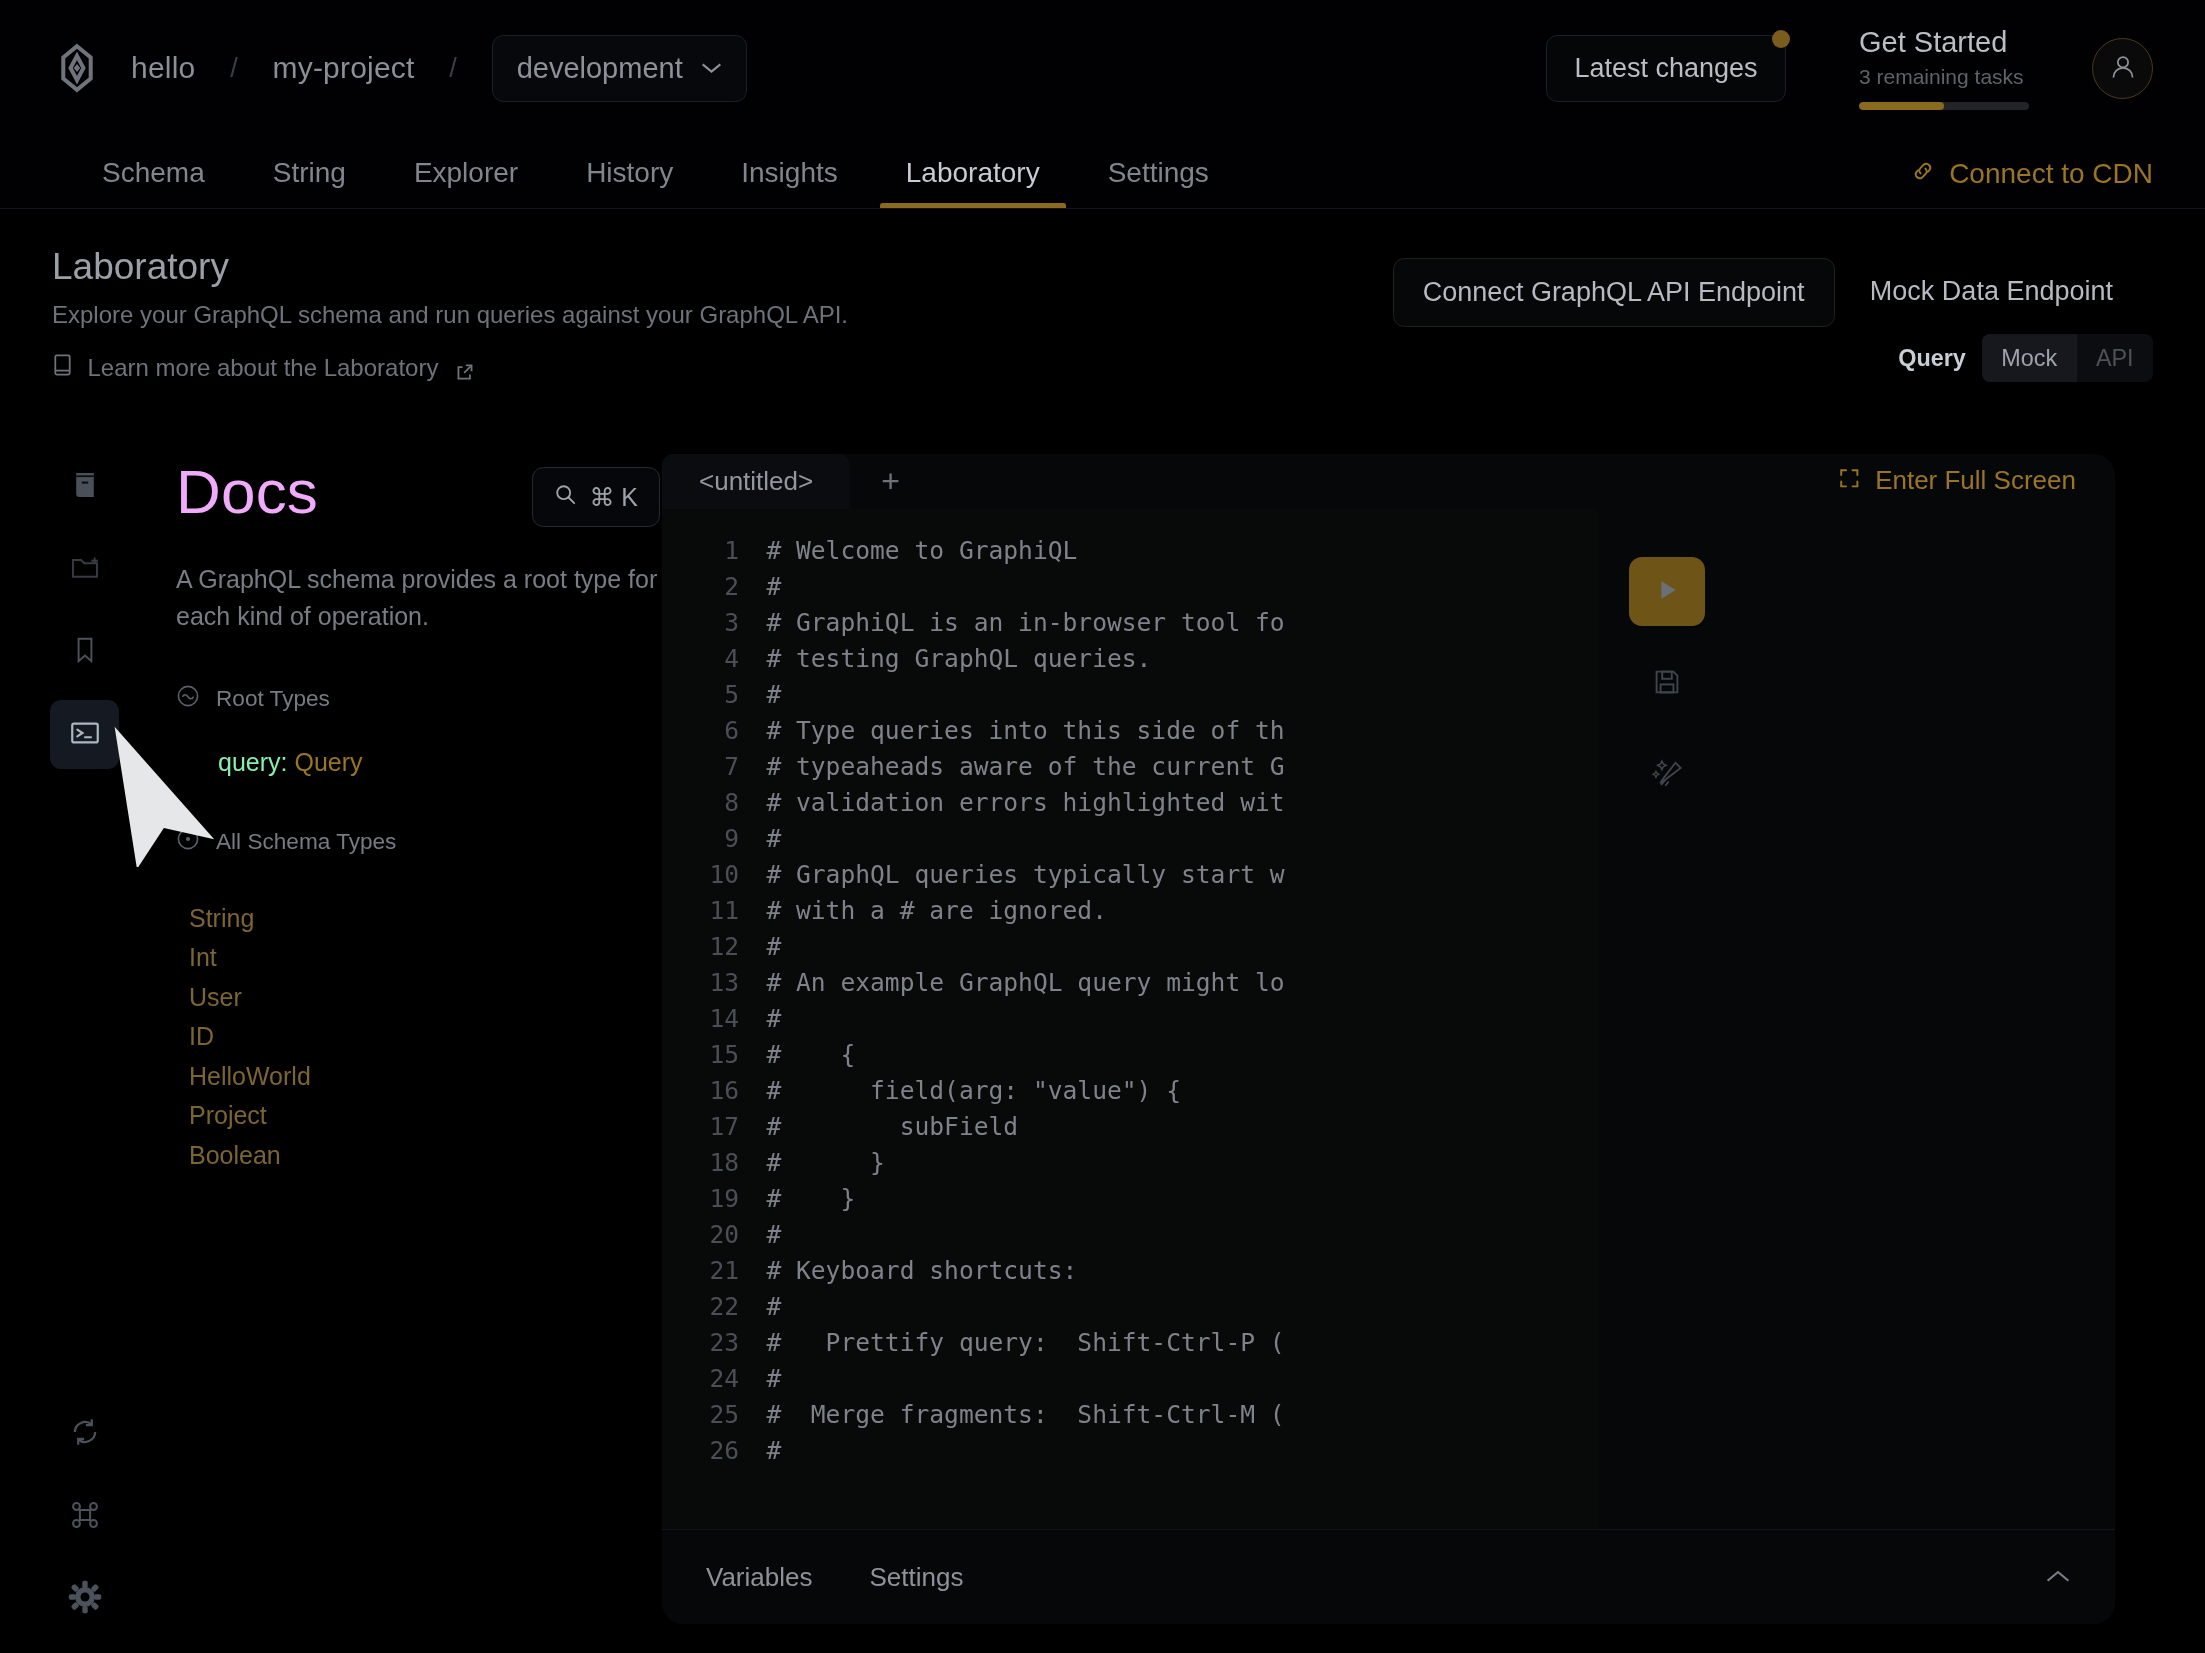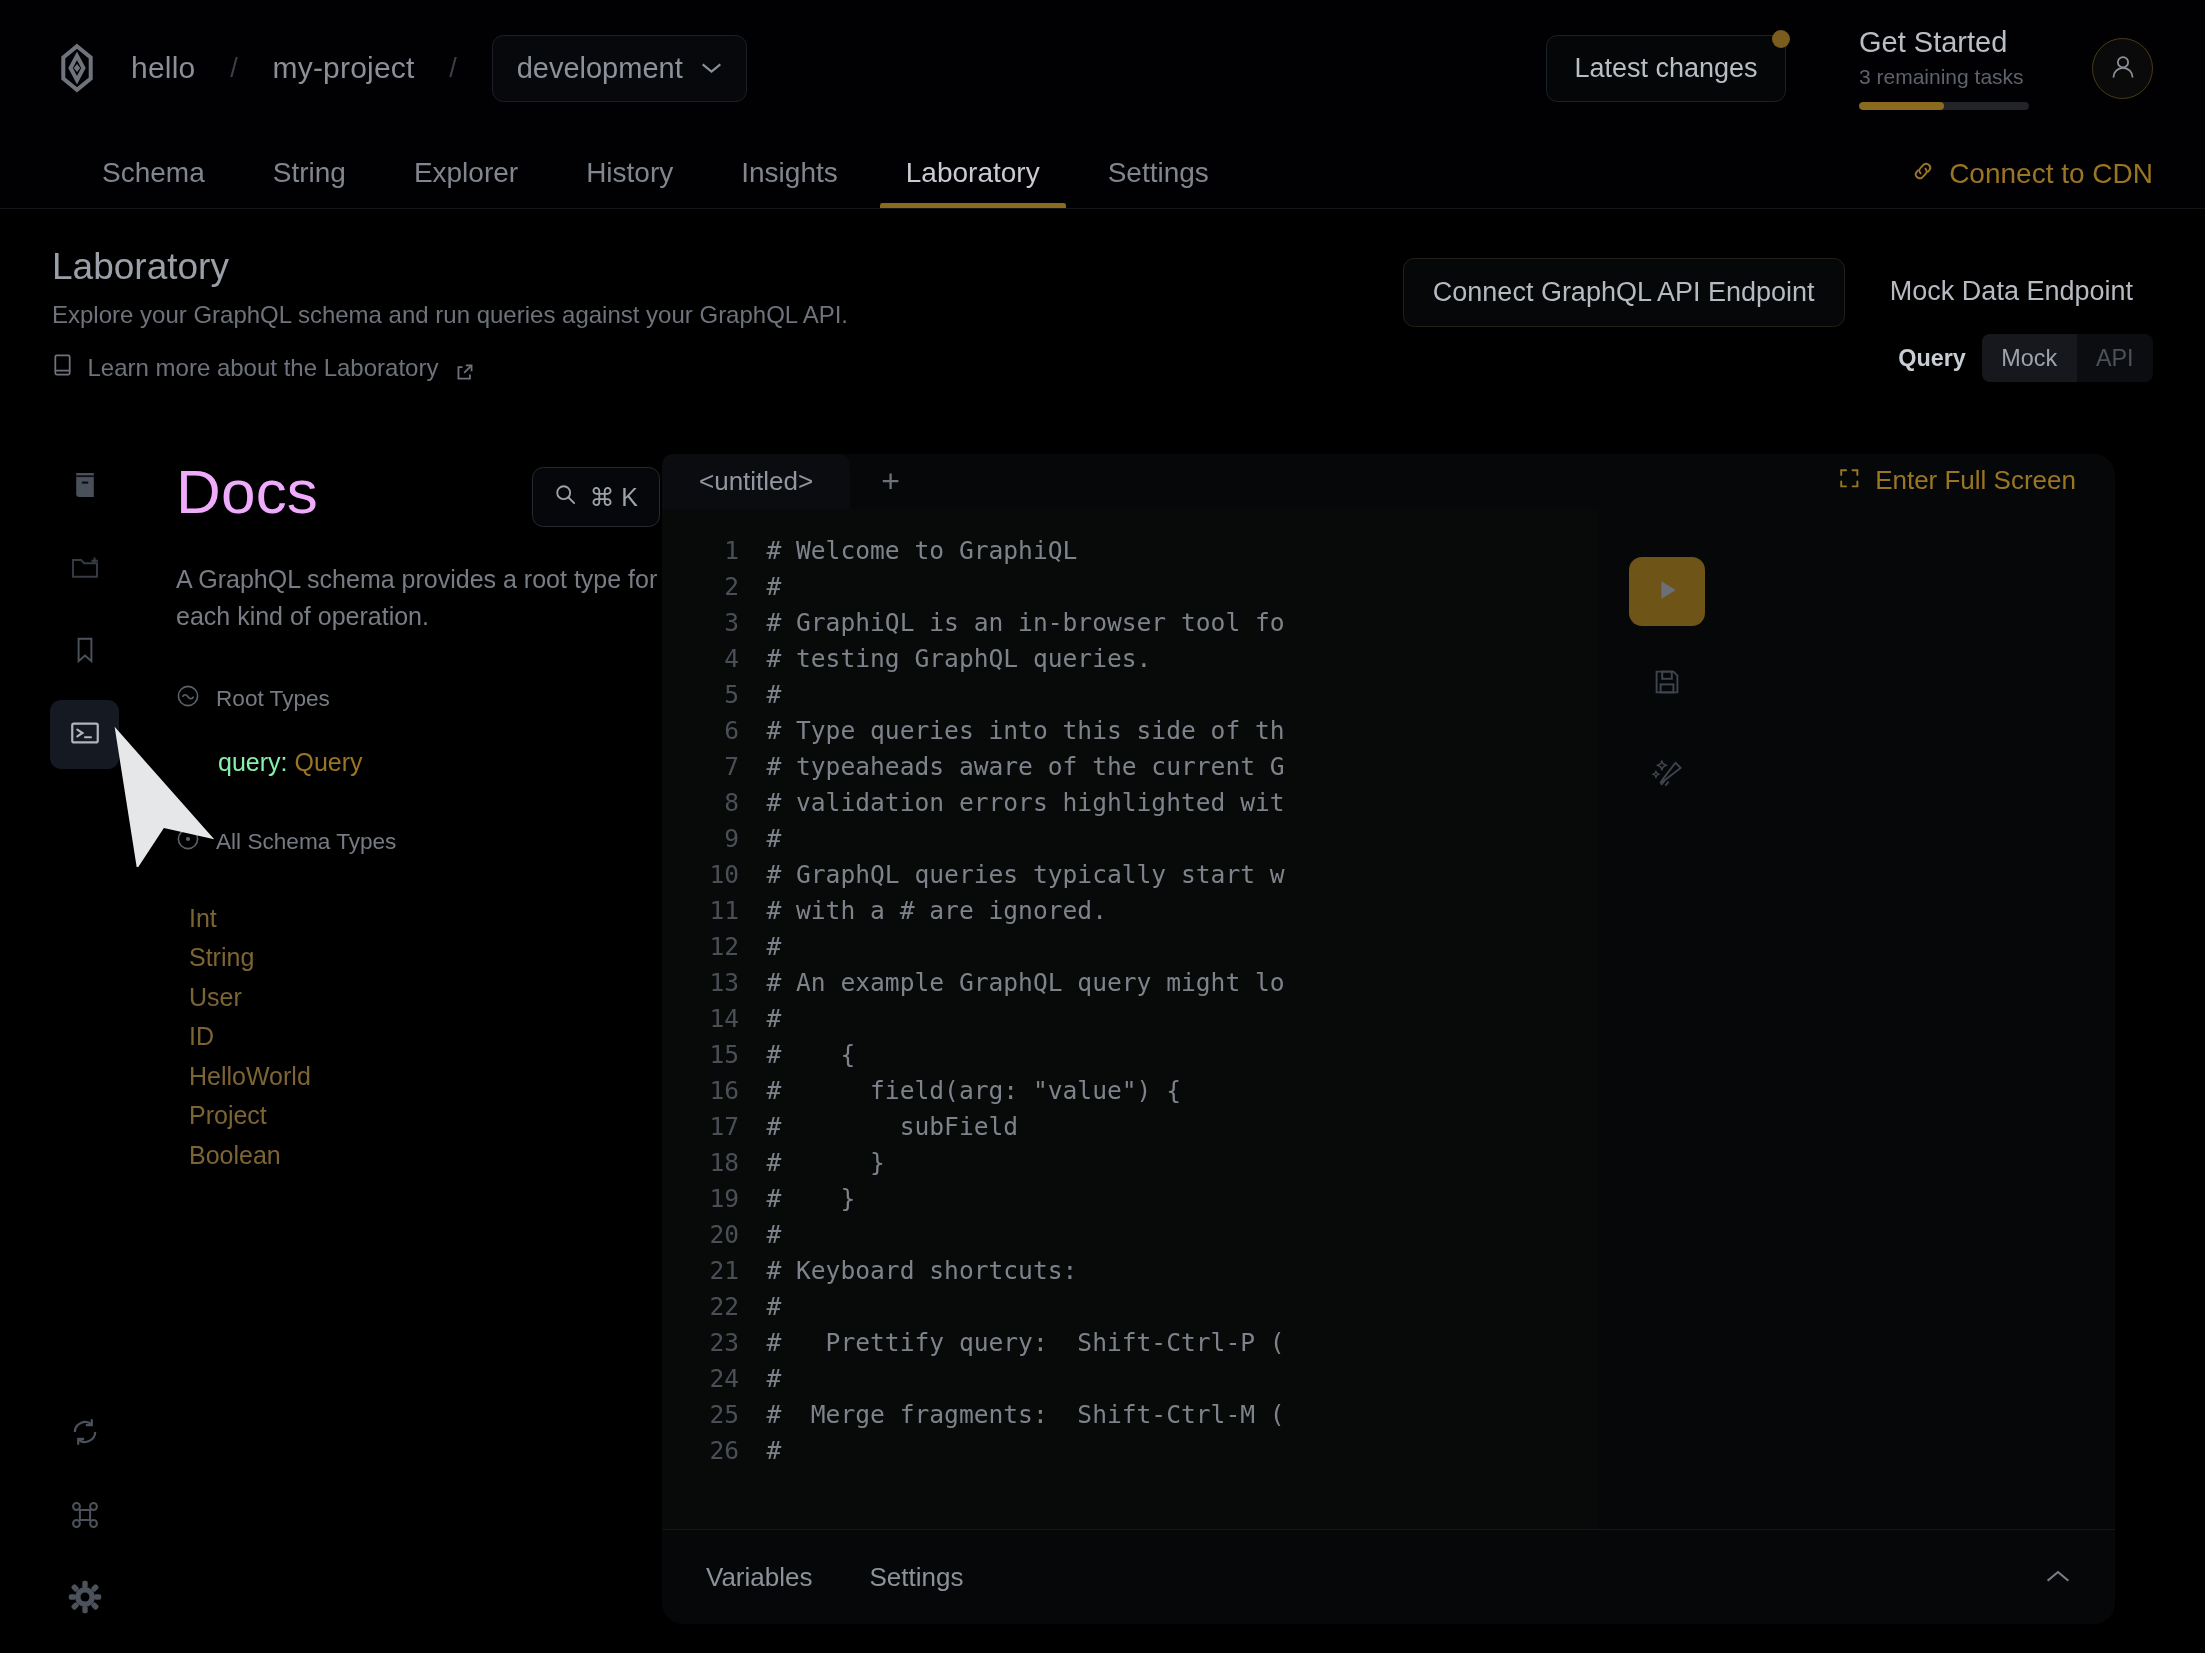--- a/index.html
+++ b/index.html
@@ -86,22 +86,22 @@
   .pagehead { position: absolute; left: 52px; top: 246px; }
   .page-title { font-size: 37px; color: #9ba0a8; font-weight: normal; }
   .page-sub { font-size: 24px; color: #6e737b; margin-top: 13px; }
   .learn {
     display: flex; align-items: center; gap: 14.5px;
     margin-top: 24px; font-size: 24px; color: #6e737b;
   }
   .ext-ico { width: 18px; height: 18px; flex: 0 0 auto; margin-left: 3.2px; }
 
   .head-actions {
-    position: absolute; right: 48px; top: 258px;
-    display: flex; align-items: flex-start; gap: 10px; text-align: right;
+    position: absolute; right: 68px; top: 258px;
+    display: flex; align-items: flex-start; gap: 0; text-align: right;
   }
   .btn-outline {
     border: 0.8px solid #23201a; border-radius: 11.3px; background: #060709;
     padding: 18px 29px; font-size: 27px; color: #b6bac1; white-space: nowrap;
   }
   .btn-plain {
     padding: 18px 24px; font-size: 27px; color: #b6bac1; white-space: nowrap;
     margin-left: 11.3px;
   }
   .seg-row {
@@ -433,22 +433,22 @@
     <span>
       <svg viewBox="0 0 30 30" width="24" height="24">
         <circle cx="15" cy="15" r="12" fill="none" stroke="#5b616a" stroke-width="2"></circle>
         <circle cx="15" cy="15" r="2.6" fill="#5b616a"></circle>
       </svg>
     </span>
     <span>All Schema Types</span>
   </div>
 
   <div class="type-list" id="typelist">
+      <div class="type-item">String</div>
       <div class="type-item">Int</div>
-      <div class="type-item">String</div>
       <div class="type-item">User</div>
       <div class="type-item">ID</div>
       <div class="type-item">HelloWorld</div>
       <div class="type-item">Project</div>
       <div class="type-item">Boolean</div>
     </div>
 </div>
 
 <div class="editor-panel">
   <div class="editor-tabbar">

